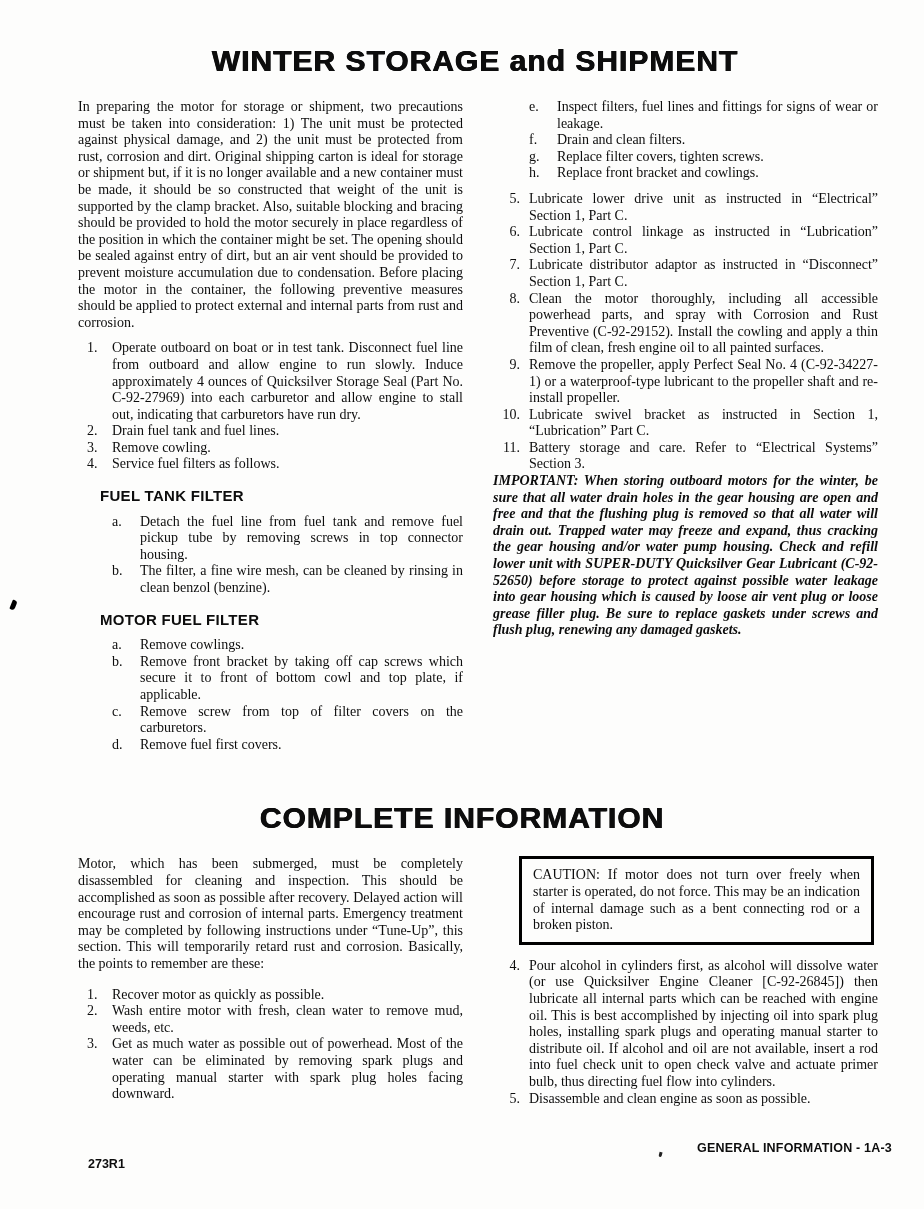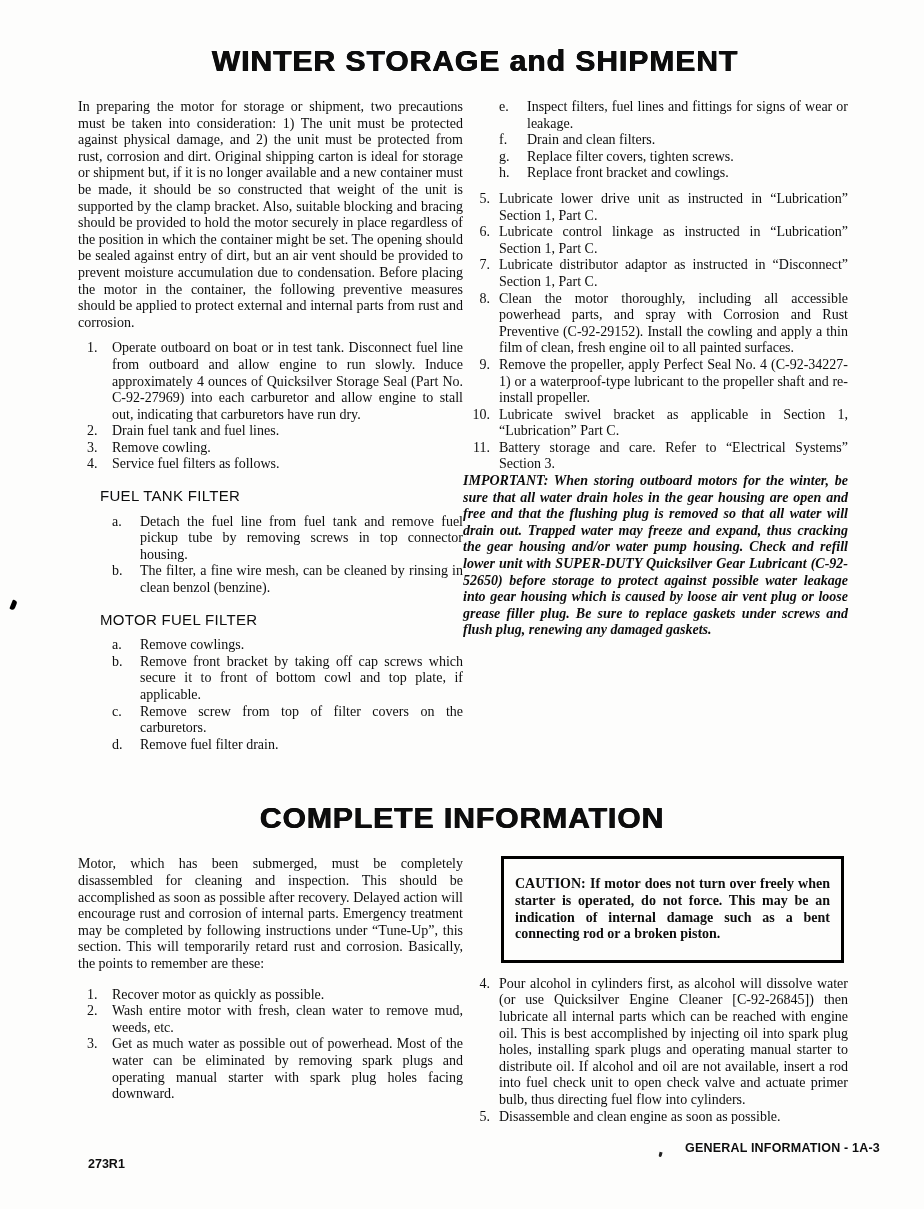--- a/index.html
+++ b/index.html
@@ -18,20 +18,21 @@
     font-weight:bold;
     font-size:30px;
     letter-spacing:1px;
     text-shadow:0.6px 0 0 currentColor, -0.3px 0 0 currentColor;
     line-height:34px;
   }
   #title1{padding-top:44px;padding-left:26px;}
   #title2{margin-top:48px;}
   .cols{
     display:flex;
+    gap:30px;
     padding-left:78px;
     padding-right:46px;
     margin-top:21px;
   }
   .col{width:385px;flex:none;}
   .body-text{
     font-size:14px;
     line-height:16.6px;
     text-align:justify;
   }
@@ -40,53 +41,53 @@
   .li{display:grid;grid-template-columns:34px 1fr;}
   .li .n{padding-left:9px;}
   .rcol .li{grid-template-columns:36px 1fr;}
   .rcol .li .n{padding-left:0;padding-right:9px;text-align:right;}
   .sublist{margin-left:34px;}
   .sublist .li{grid-template-columns:28px 1fr;}
   .sublist .li .n{padding:0;text-align:left;}
   .rcol .sublist{margin-left:36px;margin-top:0;}
   .sub-heading{
     font-family:"Liberation Sans", sans-serif;
-    font-weight:normal;
+    font-weight:bold;
     font-size:15px;
     letter-spacing:0.3px;
     margin:15px 0 9px 22px;
   }
   .note-italic{
     font-style:italic;
     font-weight:600;
     margin:10px 0 11px 26px;
   }
   .important-para{
     font-weight:bold;
     margin:20px 0 0 36px;
     font-style:italic;
   }
   .caution-box{
     border:3px solid #000;
-    margin-left:38px;
+    margin-left:26px;
     margin-right:4px;
-    padding:17px 11px;
-    font-weight:bold;
+    padding:8px 11px;
+    font-weight:normal;
   }
   .rcol .after-box{margin-top:13px;}
   .footer{
     position:absolute;
     left:0;right:0;
     top:1141px;
     font-family:"Liberation Sans", sans-serif;
     font-weight:bold;
     font-size:12.5px;
   }
   .footer .fl{position:absolute;left:88px;top:16px;}
-  .footer .fr{position:absolute;right:44px;top:0;letter-spacing:0.2px;}
+  .footer .fr{position:absolute;right:32px;top:0;letter-spacing:0.2px;}
   .artifact-left{
     position:absolute;left:11px;top:600px;
     width:5px;height:10px;
     background:#000;
     transform:rotate(22deg);
     border-radius:1px 3px 3px 1px;
   }
   .artifact-comma{
     position:absolute;left:659px;top:1152px;
     width:3px;height:5px;background:#222;
@@ -146,21 +147,21 @@
         <div class="li">
             <span class="n">b.</span>
             <span>Remove front bracket by taking off cap screws which secure it to front of bottom cowl and top plate, if applicable.</span>
           </div>
         <div class="li">
             <span class="n">c.</span>
             <span>Remove screw from top of filter covers on the carburetors.</span>
           </div>
         <div class="li">
             <span class="n">d.</span>
-            <span>Remove fuel filter drain.</span>
+            <span>Remove fuel first covers.</span>
           </div>
       </div>
     </div>
 
     <div class="col body-text rcol">
       <div class="sublist">
         <div class="li">
             <span class="n">e.</span>
             <span>Inspect filters, fuel lines and fittings for signs of wear or leakage.</span>
           </div>
@@ -175,41 +176,41 @@
         <div class="li">
             <span class="n">h.</span>
             <span>Replace front bracket and cowlings.</span>
           </div>
       </div>
 
 
       <div class="nlist">
         <div class="li">
             <span class="n">5.</span>
-            <span>Lubricate lower drive unit as instructed in “Lubrication” Section 1, Part C.</span>
+            <span>Lubricate lower drive unit as instructed in “Electrical” Section 1, Part C.</span>
           </div>
         <div class="li">
             <span class="n">6.</span>
             <span>Lubricate control linkage as instructed in “Lubrication” Section 1, Part C.</span>
           </div>
         <div class="li">
             <span class="n">7.</span>
             <span>Lubricate distributor adaptor as instructed in “Disconnect” Section 1, Part C.</span>
           </div>
         <div class="li">
             <span class="n">8.</span>
             <span>Clean the motor thoroughly, including all accessible powerhead parts, and spray with Corrosion and Rust Preventive (C-92-29152). Install the cowling and apply a thin film of clean, fresh engine oil to all painted surfaces.</span>
           </div>
         <div class="li">
             <span class="n">9.</span>
             <span>Remove the propeller, apply Perfect Seal No. 4 (C-92-34227-1) or a waterproof-type lubricant to the propeller shaft and re-install propeller.</span>
           </div>
         <div class="li">
             <span class="n">10.</span>
-            <span>Lubricate swivel bracket as applicable in Section 1, “Lubrication” Part C.</span>
+            <span>Lubricate swivel bracket as instructed in Section 1, “Lubrication” Part C.</span>
           </div>
         <div class="li">
             <span class="n">11.</span>
             <span>Battery storage and care. Refer to “Electrical Systems” Section 3.</span>
           </div>
       </div>
 
       <p class="important-para">IMPORTANT: When storing outboard motors for the winter, be sure that all water drain holes in the gear housing are open and free and that the flushing plug is removed so that all water will drain out. Trapped water may freeze and expand, thus cracking the gear housing and/or water pump housing. Check and refill lower unit with SUPER-DUTY Quicksilver Gear Lubricant (C-92-52650) before storage to protect against possible water leakage into gear housing which is caused by loose air vent plug or loose grease filler plug. Be sure to replace gaskets under screws and flush plug, renewing any damaged gaskets.</p>
     </div>
   </div>

